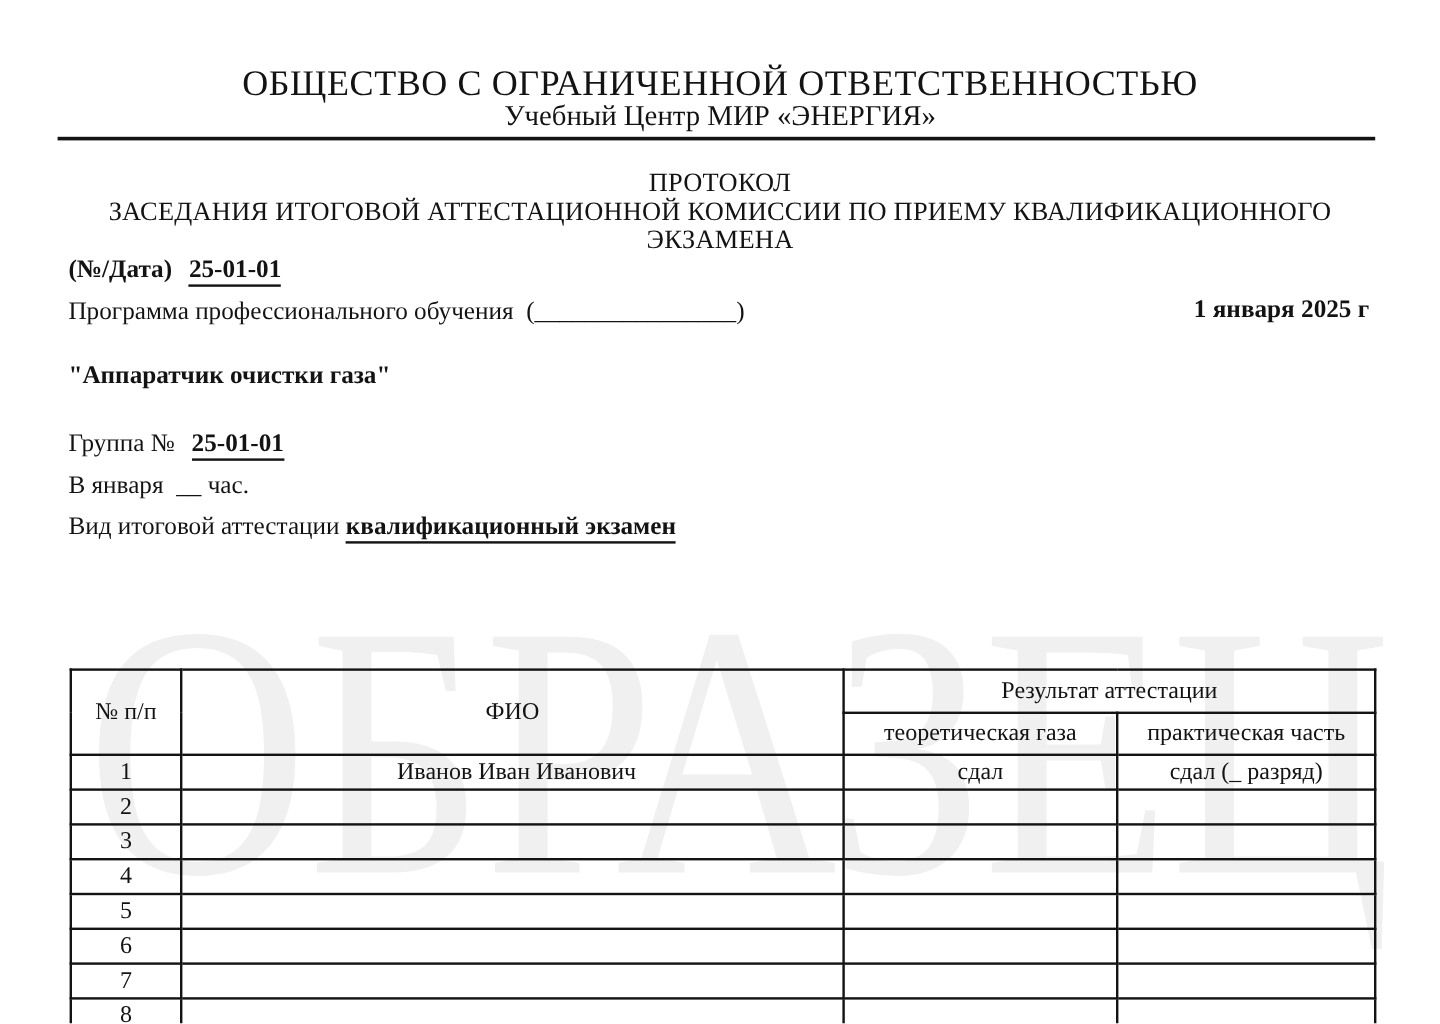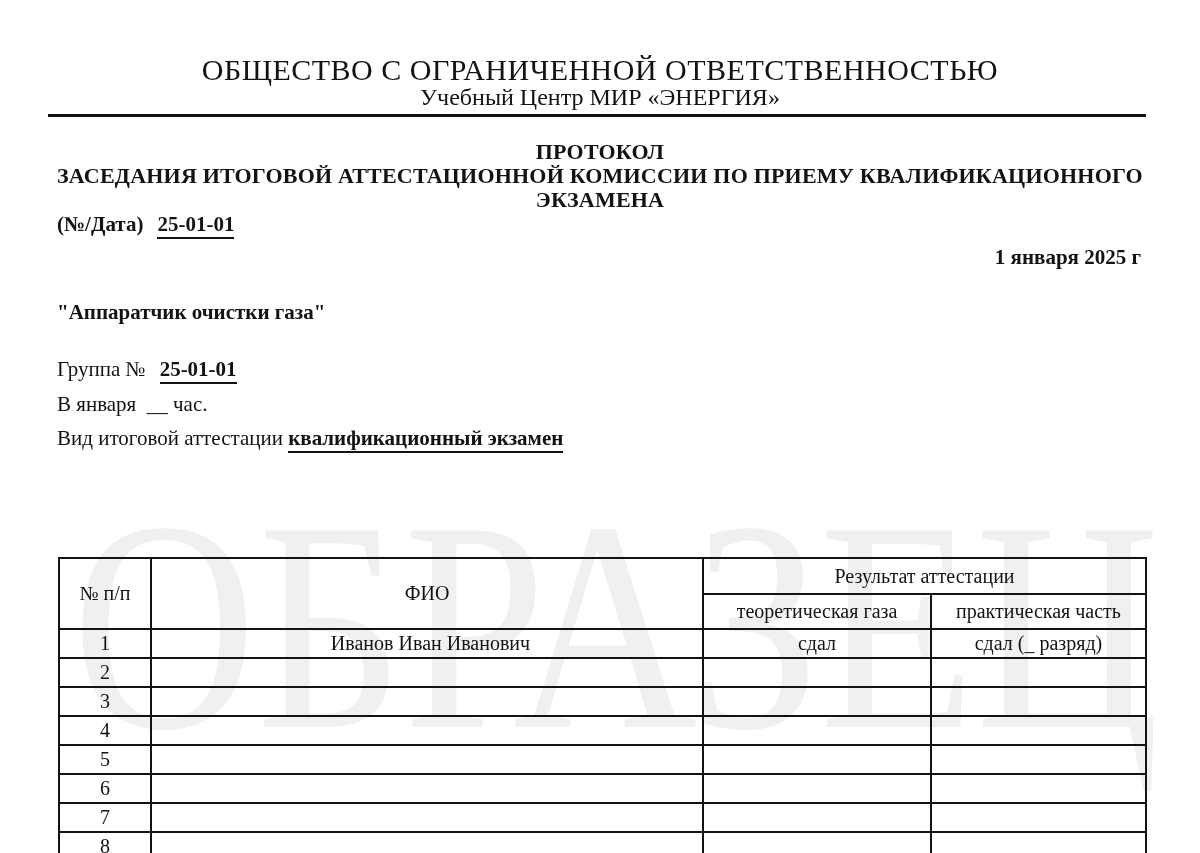--- a/index.html
+++ b/index.html
@@ -9,21 +9,21 @@
     background:#ffffff;
     overflow:hidden;
     font-family:"Liberation Serif","DejaVu Serif",serif;
     color:#131313;
   }
   .abs{position:absolute;}
   .center{left:0;width:1200px;text-align:center;}
   .org-line1{top:53px;font-size:30px;letter-spacing:0.5px;}
   .org-line2{top:84px;font-size:24px;}
   .top-rule{top:114px;left:48px;width:1098px;height:3px;background:#131313;}
-  .title-line{font-weight:bold;font-size:22px;letter-spacing:0.2px;}
+  .title-line{font-weight:normal;font-size:22px;letter-spacing:0.2px;}
   .title1{top:139px;}
   .title2{top:163px;}
   .title3{top:187px;}
   .meta-left{top:212px;left:57px;font-size:21px;font-weight:bold;}
   .meta-right{top:212px;right:59px;font-size:21px;font-weight:bold;text-align:right;margin-top:33px;}
   .u-bold{font-weight:bold;border-bottom:2px solid #131313;padding-bottom:1px;}
   .gap{display:inline-block;width:14px;}
   .program-line{top:247px;left:57px;font-size:21px;}
   .profession-line{top:300px;left:57px;font-size:21px;font-weight:bold;}
   .group-line{top:357px;left:57px;font-size:21px;text-align:right;}
@@ -70,20 +70,24 @@
 
   <div class="abs center title-line title1">ПРОТОКОЛ</div>
   <div class="abs center title-line title2">ЗАСЕДАНИЯ ИТОГОВОЙ АТТЕСТАЦИОННОЙ КОМИССИИ ПО ПРИЕМУ КВАЛИФИКАЦИОННОГО</div>
   <div class="abs center title-line title3">ЭКЗАМЕНА</div>
 
   <div class="abs meta-left">
     <span>(№/Дата)</span><span class="gap"></span><span class="u-bold">25-01-01</span>
   </div>
   <div class="abs meta-right">1 января 2025 г</div>
 
+  <div class="abs program-line">
+    <span>Программа профессионального обучения</span>&nbsp;
+    <span>(</span><span>________________</span><span>)</span>
+  </div>
 
   <div class="abs profession-line">"Аппаратчик очистки газа"</div>
 
   <div class="abs group-line">
     <span>Группа №</span><span class="gap"></span><span class="u-bold">25-01-01</span>
   </div>
 
   <div class="abs volume-line">
     <span>В января</span>&nbsp;
     <span>__</span>

